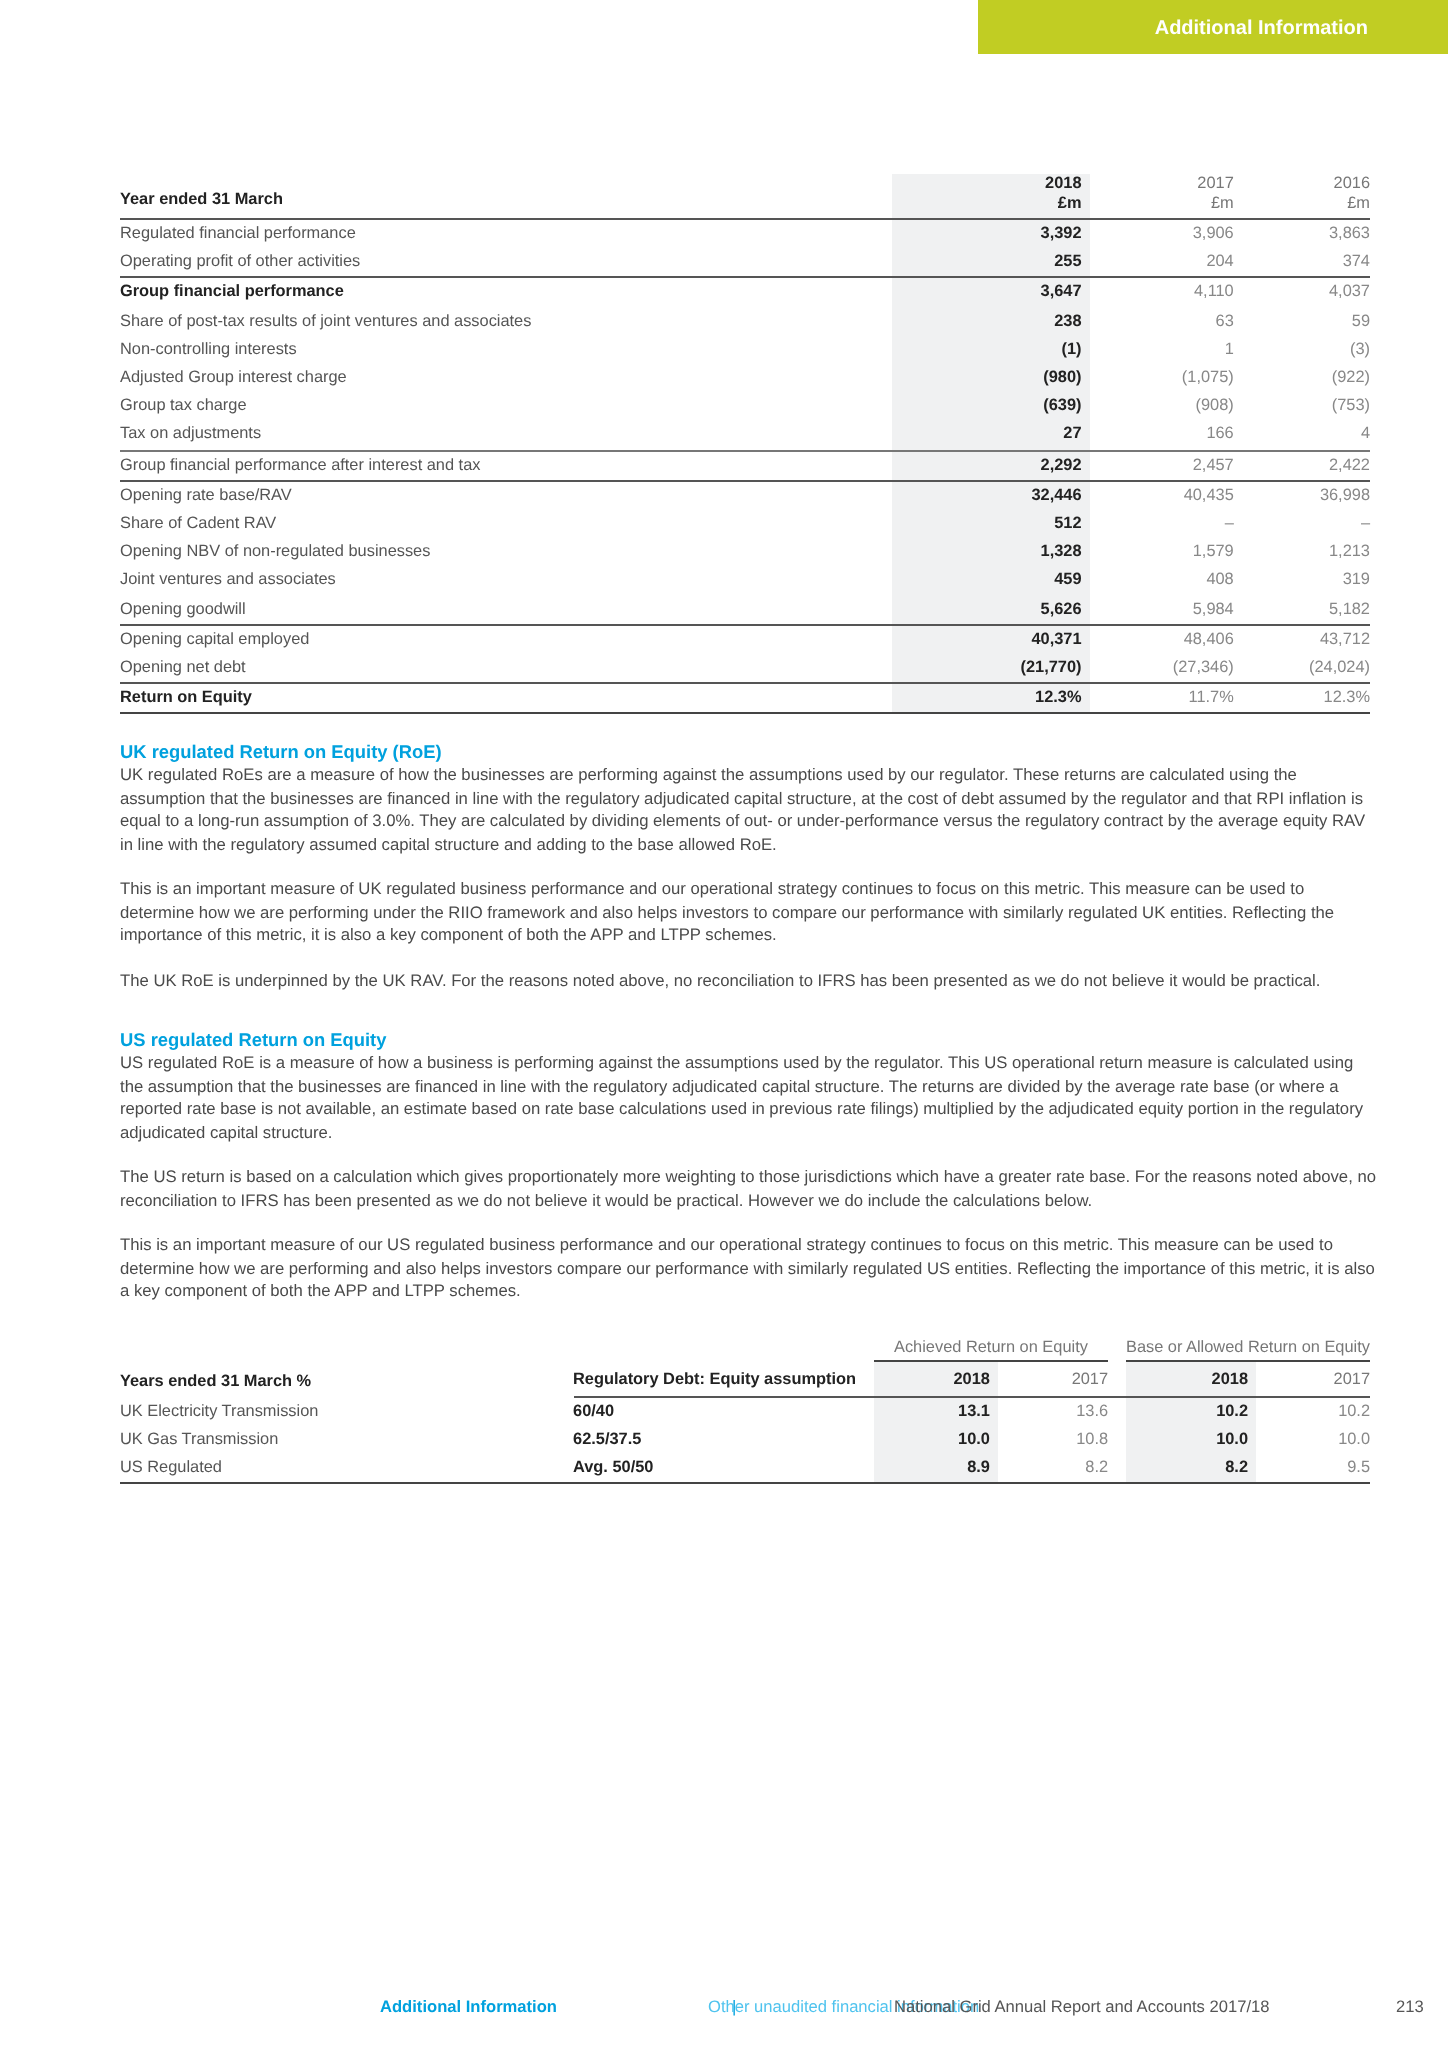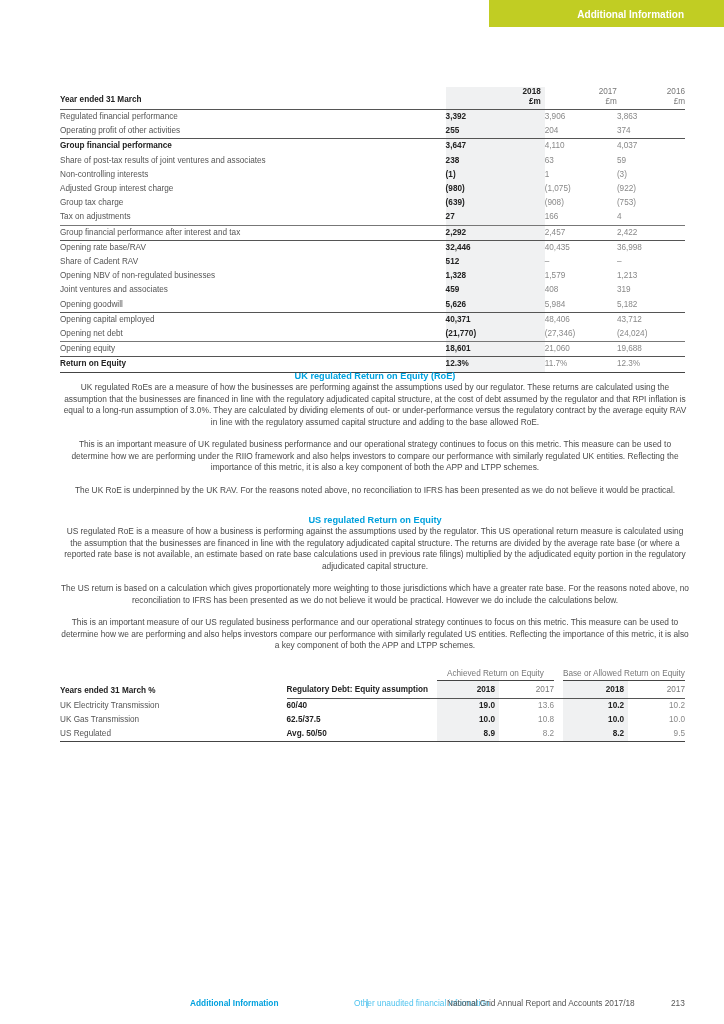--- a/index.html
+++ b/index.html
@@ -10,30 +10,30 @@
   .header-band span { position: absolute; right: 40px; top: 9px; font-size: 10px;
                       font-weight: bold; color: #ffffff; }
 
   table { border-collapse: collapse; position: absolute; font-size: 8.2px; }
   td, th { padding: 0; height: 14.2px; line-height: 14.2px; white-space: nowrap; }
   .t1 { left: 60px; top: 87px; width: 625px; }
   .t1 th { font-weight: bold; text-align: left; vertical-align: bottom; color: #222; padding-bottom: 2px; }
   .t1 th.num { text-align: right; font-weight: normal; color: #777; line-height: 10px; }
   .t1 th.num.cur { font-weight: bold; color: #222; }
   .t1 td.lbl { color: #555; }
-  .t1 td.num { text-align: left; color: #888; }
+  .t1 td.num { text-align: right; color: #888; }
   .t1 td.cur { font-weight: bold; color: #222; background: #f0f1f2; padding-right: 4px; }
   .t1 th.cur { background: #f0f1f2; padding-right: 4px; }
   .c1 { width: 385px; } .c2 { width: 95px; } .c3 { width: 72px; } .c4 { width: 68px; }
   tr.bt td, tr.bt th { border-top: 1px solid #555; }
   tr.bb td { border-bottom: 1px solid #444; }
   tr.thick td { border-top: 1.5px solid #777; }
   tr.bold td.lbl { font-weight: bold; color: #222; }
 
-  .text-block { position: absolute; left: 60px; width: 630px; font-size: 8.35px; line-height: 11.5px; color: #4a4a4a; text-align: center; }
+  .text-block { position: absolute; left: 60px; width: 630px; font-size: 8.35px; line-height: 11.5px; color: #4a4a4a; }
   .text-block h2 { font-size: 9.2px; color: #00a1de; margin: 0; font-weight: bold; line-height: 12px; }
   .text-block p { margin: 0 0 11px 0; }
 
   .t2 { left: 60px; top: 663px; width: 625px; }
   .t2 th { vertical-align: bottom; font-weight: bold; color: #222; text-align: left; line-height: 9.5px; padding-bottom: 3px; }
   .t2 th.hr { text-align: right; }
   .t2 th.grp { font-weight: normal; color: #777; text-align: center; border-bottom: 1px solid #444; padding-bottom: 1px; line-height: 10px; }
   .t2 th.yr { text-align: right; color: #777; font-weight: normal; }
   .t2 th.yr.cur { color: #222; font-weight: bold; background: #f0f1f2; }
   .t2 td.lbl { color: #555; }
@@ -41,21 +41,21 @@
   .t2 td.cur { font-weight: bold; color: #222; background: #f0f1f2; }
   .t2 td.assump { font-weight: bold; color: #222; }
   .t2 .gap { width: 12px; }
   .t2 tr.hdr2 th { border-bottom: 1px solid #555; }
 
   .footer { position: absolute; top: 998px; font-size: 8.3px; white-space: nowrap; }
   .f-section { left: 190px; color: #00a1de; font-weight: bold; }
   .f-sep { left: 366px; color: #00a1de; }
   .f-sub { left: 291px; color: #4fc3ee; }
   .f-report { left: 447px; color: #555; }
-  .f-page { left: 671px; color: #555; }
+  .f-page { left: 698px; color: #555; }
 </style>
 </head>
 <body>
 
 <div class="header-band">
   <span>Additional Information</span>
 </div>
 
 <table class="t1">
   <tbody>
@@ -154,26 +154,20 @@
         <td class="num cur">40,371</td>
         <td class="num">48,406</td>
         <td class="num">43,712</td>
       </tr>
   <tr>
         <td class="lbl">Opening net debt</td>
         <td class="num cur">(21,770)</td>
         <td class="num">(27,346)</td>
         <td class="num">(24,024)</td>
       </tr>
-  <tr class="thick">
-        <td class="lbl">Opening equity</td>
-        <td class="num cur">18,601</td>
-        <td class="num">21,060</td>
-        <td class="num">19,688</td>
-      </tr>
   <tr class="bt bold bb">
         <td class="lbl">Return on Equity</td>
         <td class="num cur">12.3%</td>
         <td class="num">11.7%</td>
         <td class="num">12.3%</td>
       </tr>
 </tbody>
   </table>
 
 <div class="text-block" style="top: 370px;">
@@ -205,21 +199,21 @@
     <th class="yr cur" style="width:60px; padding-right:4px;">2018</th>
     <th class="yr" style="width:60px;">2017</th>
     <th class="gap"></th>
     <th class="yr cur" style="width:60px; padding-right:4px;">2018</th>
     <th class="yr" style="width:56px;">2017</th>
   </tr>
   <tr>
     <td class="lbl">UK Electricity Transmission</td>
     <td class="assump">60/40</td>
     <td class="gap"></td>
-    <td class="num cur" style="padding-right:4px;">19.0</td>
+    <td class="num cur" style="padding-right:4px;">13.1</td>
     <td class="num">13.6</td>
     <td class="gap"></td>
     <td class="num cur" style="padding-right:4px;">10.2</td>
     <td class="num">10.2</td>
   </tr>
   <tr>
     <td class="lbl">UK Gas Transmission</td>
     <td class="assump">62.5/37.5</td>
     <td class="gap"></td>
     <td class="num cur" style="padding-right:4px;">10.0</td>

